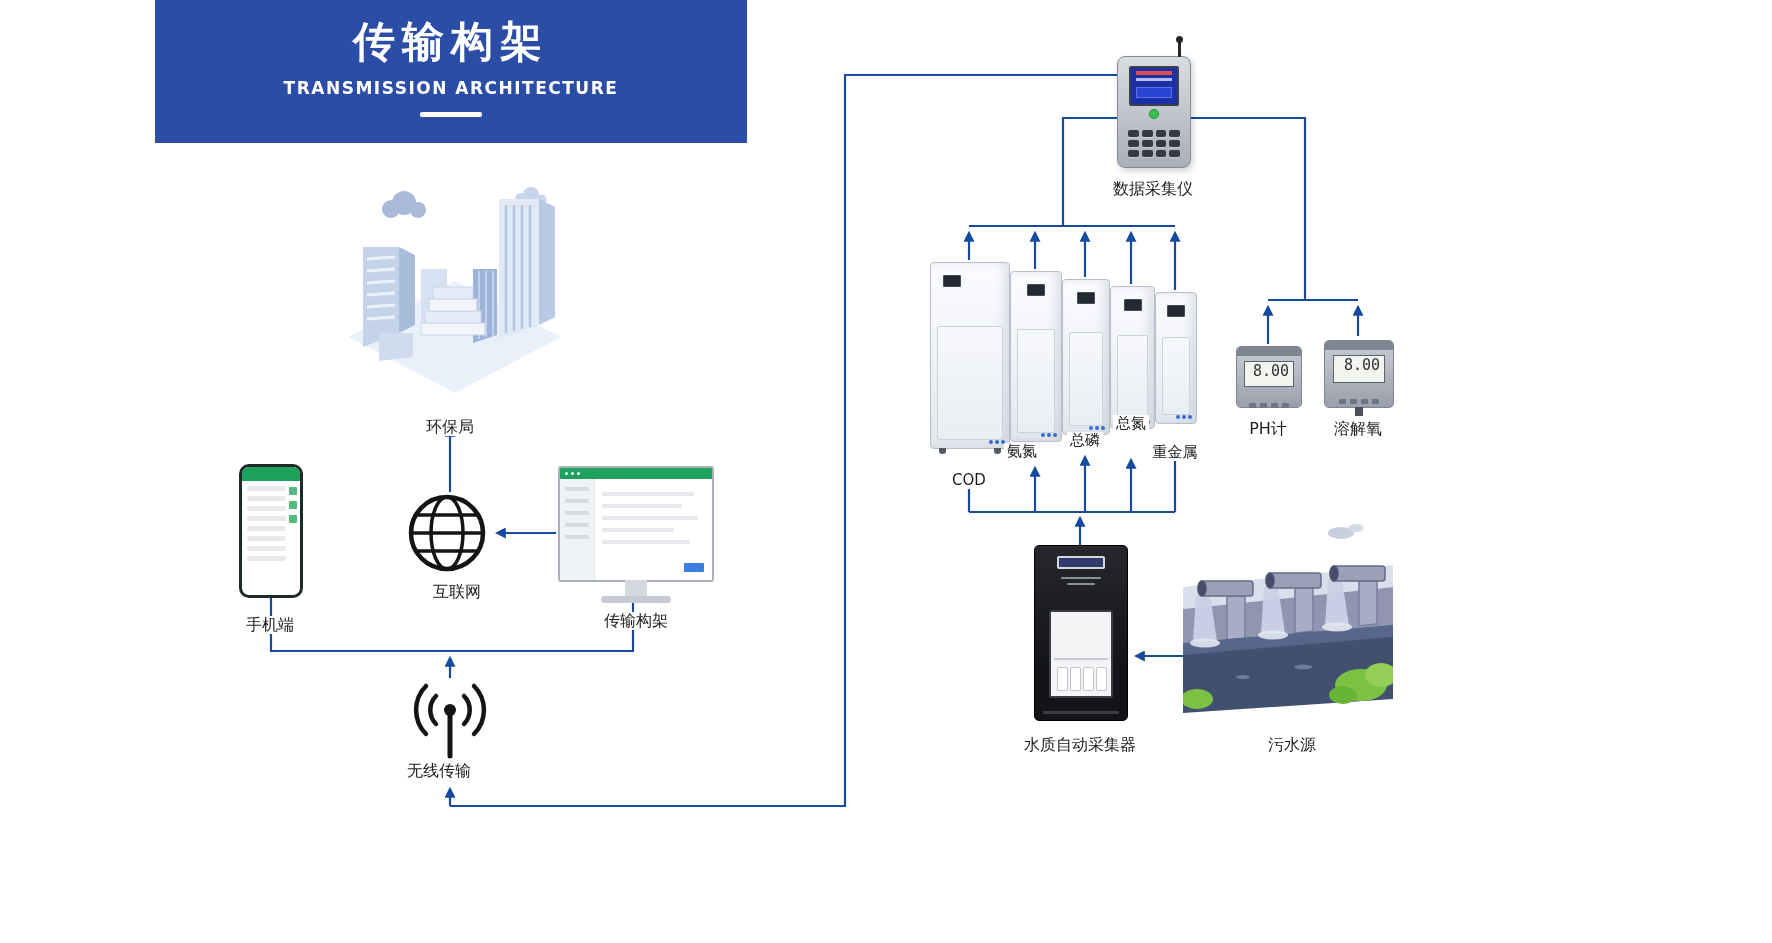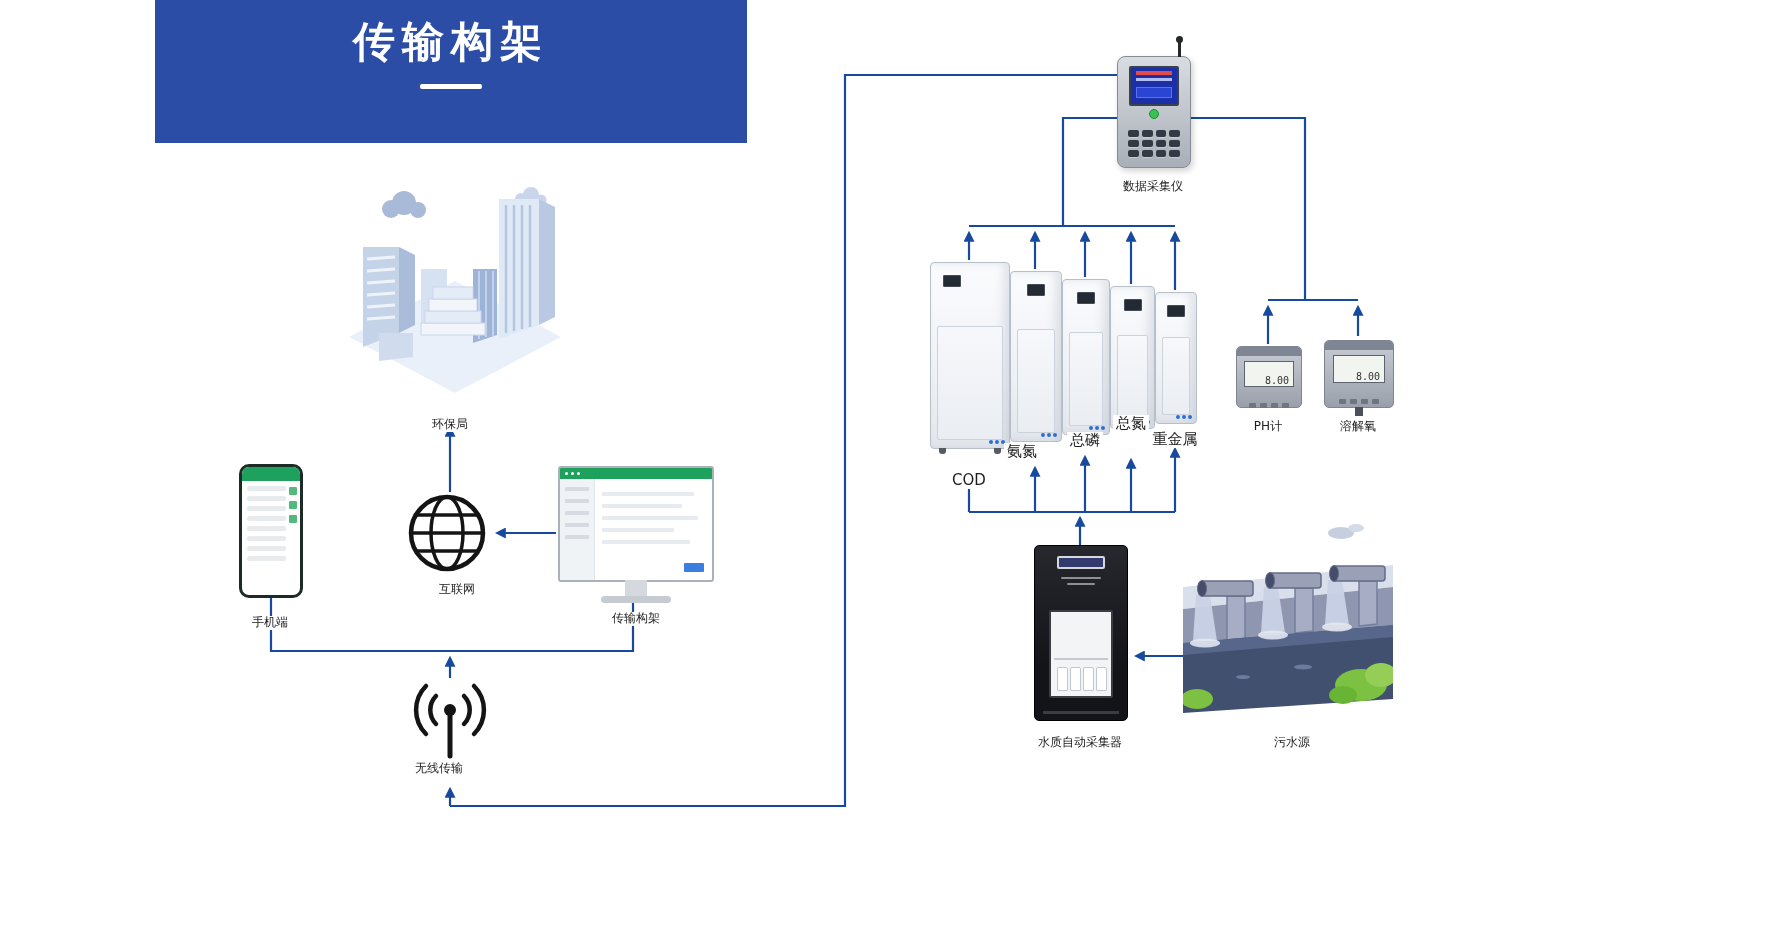--- a/index.html
+++ b/index.html
@@ -7,21 +7,21 @@
           font-family:"DejaVu Sans","Liberation Sans",sans-serif;}
   .abs{position:absolute;}
 
   
   .header{position:absolute;left:155px;top:0;width:592px;height:143px;background:#2b4da6;color:#fff;text-align:center;}
   .title{margin-top:14px;font-size:42px;font-weight:bold;letter-spacing:7px;}
   .subtitle{margin-top:8px;font-size:17px;font-weight:600;letter-spacing:1.5px;}
   .underline{margin:14px auto 0;width:62px;height:5px;background:#fff;border-radius:2px;}
 
   
-  .label{position:absolute;transform:translateX(-50%);font-size:12px;color:#1c1c1c;background:#fff;
+  .label{position:absolute;transform:translateX(-50%);font-size:16px;color:#1c1c1c;background:#fff;
          padding:0 3px;white-space:nowrap;line-height:1.15;}
   .label.small{font-size:15px;}
 
   .connectors{position:absolute;left:0;top:0;}
 
   
   .phone{position:absolute;left:239px;top:464px;width:58px;height:128px;border:3px solid #1d2b27;
          border-radius:10px;background:#fff;overflow:hidden;}
   .ph-head{height:14px;background:#1ea15c;}
   .ph-row{height:5px;background:#e8ebee;margin:5px 14px 0 5px;border-radius:2px;}
@@ -65,22 +65,22 @@
             background:linear-gradient(180deg,#f6f8fb,#eaedf2);}
   .cab-dots{position:absolute;right:4px;bottom:4px;display:flex;gap:2px;}
   .cab-dots i{width:4px;height:4px;background:#2f6fd0;border-radius:50%;display:block;}
   .wheel{position:absolute;bottom:-6px;width:7px;height:6px;background:#565b63;border-radius:0 0 3px 3px;}
   .wheel.l{left:8px;} .wheel.r{right:8px;}
 
   
   .meter{position:absolute;background:linear-gradient(180deg,#c8ccd4,#9aa0ab);border:1px solid #7e8590;border-radius:5px;}
   .m-top{height:9px;background:#7e8694;border-radius:4px 4px 0 0;}
   .m-screen{margin:5px auto 16px;width:44px;height:24px;background:#f2f4f0;border:1px solid #5d636e;display:flex;
-            align-items:flex-end;justify-content:flex-end;padding-right:4px;
-            font-family:"DejaVu Sans Mono","Liberation Mono",monospace;font-size:10px;color:#333;}
+            align-items:flex-start;justify-content:flex-end;padding-right:4px;
+            font-family:"DejaVu Sans Mono","Liberation Mono",monospace;font-size:15px;color:#333;}
   .meter.do .m-screen{width:46px;height:26px;}
   .m-btns{display:flex;justify-content:center;gap:4px;margin-top:5px;}
   .m-btns i{width:7px;height:5px;background:#6e7581;border-radius:1px;}
   .m-stub{position:absolute;bottom:-9px;left:50%;transform:translateX(-50%);width:8px;height:9px;background:#4a4f58;}
 
   
   .sampler{position:absolute;left:1034px;top:545px;width:92px;height:174px;border:1px solid #000;border-radius:5px;
            background:linear-gradient(180deg,#26282e,#131418 70%);}
   .s-disp{position:absolute;top:10px;left:50%;transform:translateX(-50%);width:48px;height:13px;background:#d4d7dc;border-radius:2px;}
   .s-disp i{display:block;margin:2px;height:9px;background:#323a6e;}
@@ -91,20 +91,21 @@
   .s-bottle{position:absolute;bottom:5px;width:9px;height:22px;background:#fff;border:1px solid #c2c7cf;border-radius:2px 2px 1px 1px;}
   .s-base{position:absolute;bottom:6px;left:8px;right:8px;height:3px;background:#3a3d44;}
 </style>
 </head>
 <body>
 
 <div class="canvas">
 
   <div class="header">
     <div class="title">传输构架</div>
+    <div class="subtitle">TRANSMISSION ARCHITECTURE</div>
     <div class="underline"></div>
   </div>
 
   <svg class="connectors" width="1772" height="943" viewBox="0 0 1772 943">
     <defs>
       <marker id="arrow" viewBox="0 0 10 10" refX="8" refY="5" markerWidth="11" markerHeight="11" orient="auto" markerUnits="userSpaceOnUse">
         <path d="M0 0 L10 5 L0 10 Z" fill="#17499e"></path>
       </marker>
     </defs>
     <g stroke="#17499e" stroke-width="2.2" fill="none">
@@ -322,21 +323,21 @@
       <div class="cab-dots">
         <i></i>
         <i></i>
         <i></i>
       </div>
   </div>
   <div class="label small" style="left:969px;top:472px">COD</div>
   <div class="label small" style="left:1022px;top:443px">氨氮</div>
   <div class="label small" style="left:1085px;top:432px">总磷</div>
   <div class="label small" style="left:1131px;top:415px">总氮</div>
-  <div class="label small" style="left:1175px;top:431px">重金属</div>
+  <div class="label small" style="left:1175px;top:444px">重金属</div>
 
   <div class="meter" style="left:1236px;top:346px;width:64px;height:60px">
     <div class="m-top"></div>
     <div class="m-screen">
       <span>8.00</span>
     </div>
     <div class="m-btns">
         <i></i>
         <i></i>
         <i></i>

